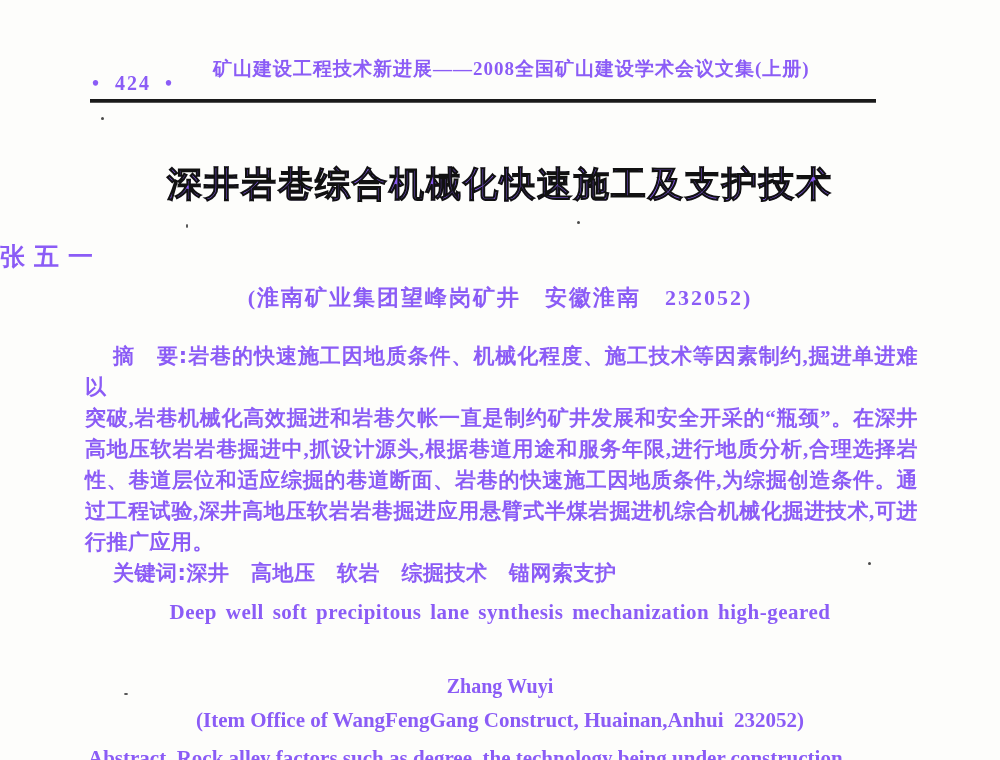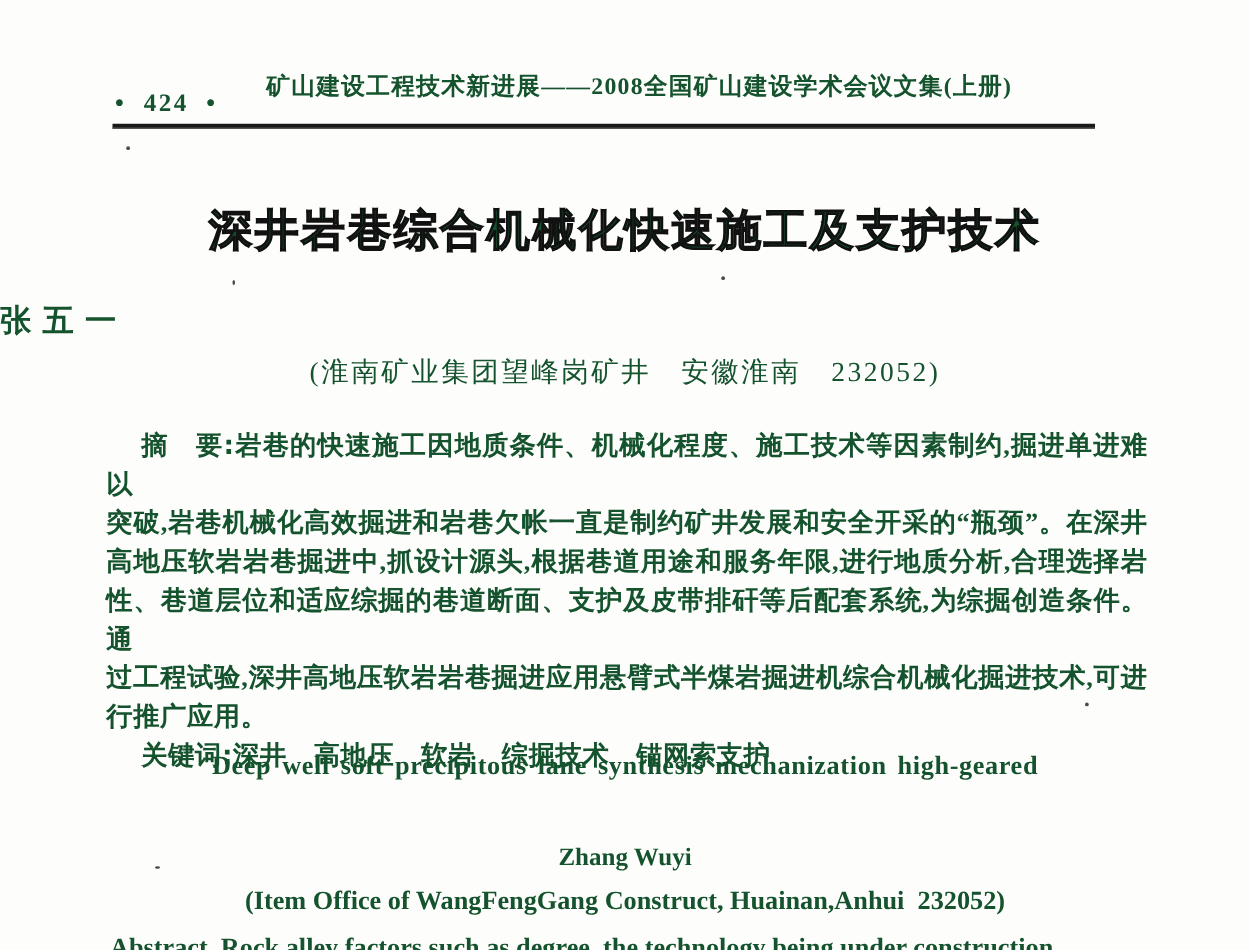--- a/index.html
+++ b/index.html
@@ -7,21 +7,21 @@
     padding: 0;
     background: #e8e8e8;
   }
   .page {
     position: relative;
     width: 1000px;
     height: 760px;
     margin: 0 auto;
     background: #fdfdfb;
     overflow: hidden;
-    color: #14532d;
+    color: #8b5cf6;
     font-family: "Liberation Serif", "DejaVu Serif", serif;
   }
   
   .pageno {
     position: absolute;
     left: 92px;
     top: 72px;
     font-size: 20px;
     font-weight: 600;
     letter-spacing: 2px;
@@ -68,21 +68,21 @@
     font-weight: 700;
     letter-spacing: 9px;
   }
   .affil-zh {
     position: absolute;
     left: 0;
     top: 283px;
     width: 100%;
     text-align: center;
     font-size: 22px;
-    font-weight: 400;
+    font-weight: 700;
     letter-spacing: 2px;
     white-space: pre;
   }
   
   .abstract {
     position: absolute;
     left: 85px;
     top: 341px;
     width: 833px;
     font-size: 21px;
@@ -171,21 +171,21 @@
   <div class="head-rule"></div>
 
   <div class="title-zh">深井岩巷综合机械化快速施工及支护技术</div>
   <div class="author-zh">张五一</div>
   <div class="affil-zh">(淮南矿业集团望峰岗矿井　安徽淮南　232052)</div>
 
   <div class="abstract">
     <div class="jline line-first"><span class="lbl">摘　要:</span><span>岩巷的快速施工因地质条件、机械化程度、施工技术等因素制约,掘进单进难以</span></div>
     <div class="jline">突破,岩巷机械化高效掘进和岩巷欠帐一直是制约矿井发展和安全开采的“瓶颈”。在深井</div>
     <div class="jline">高地压软岩岩巷掘进中,抓设计源头,根据巷道用途和服务年限,进行地质分析,合理选择岩</div>
-    <div class="jline">性、巷道层位和适应综掘的巷道断面、支护及皮带排矸等后配套系统,为综掘创造条件。通</div>
+    <div class="jline">性、巷道层位和适应综掘的巷道断面、岩巷的快速施工因地质条件,为综掘创造条件。通</div>
     <div class="jline">过工程试验,深井高地压软岩岩巷掘进应用悬臂式半煤岩掘进机综合机械化掘进技术,可进</div>
     <div>行推广应用。</div>
     <div class="kw-line"><span class="lbl">关键词:</span><span>深井　高地压　软岩　综掘技术　锚网索支护</span></div>
   </div>
 
   <div class="title-en-1">Deep well soft precipitous lane synthesis mechanization high-geared</div>
   <div class="author-en">Zhang Wuyi</div>
   <div class="affil-en">(Item Office of WangFengGang Construct, Huainan,Anhui  232052)</div>
 
   <div class="abstract-en"><span class="lbl">Abstract</span><span>  Rock alley factors such as degree, the technology being under construction</span></div>

